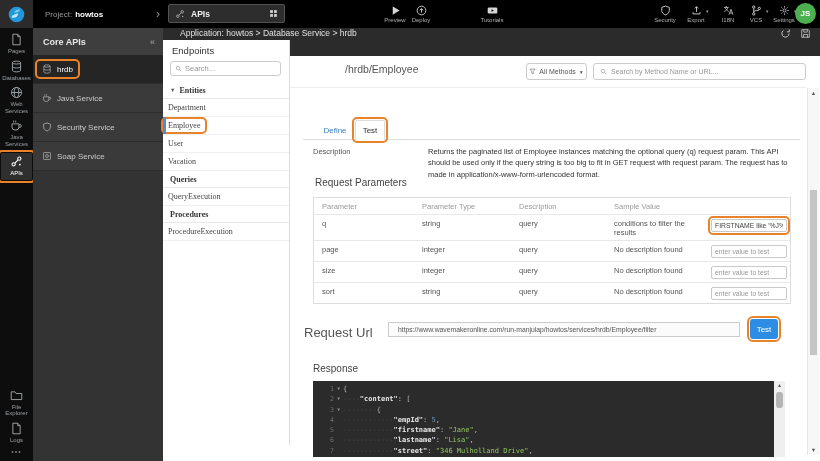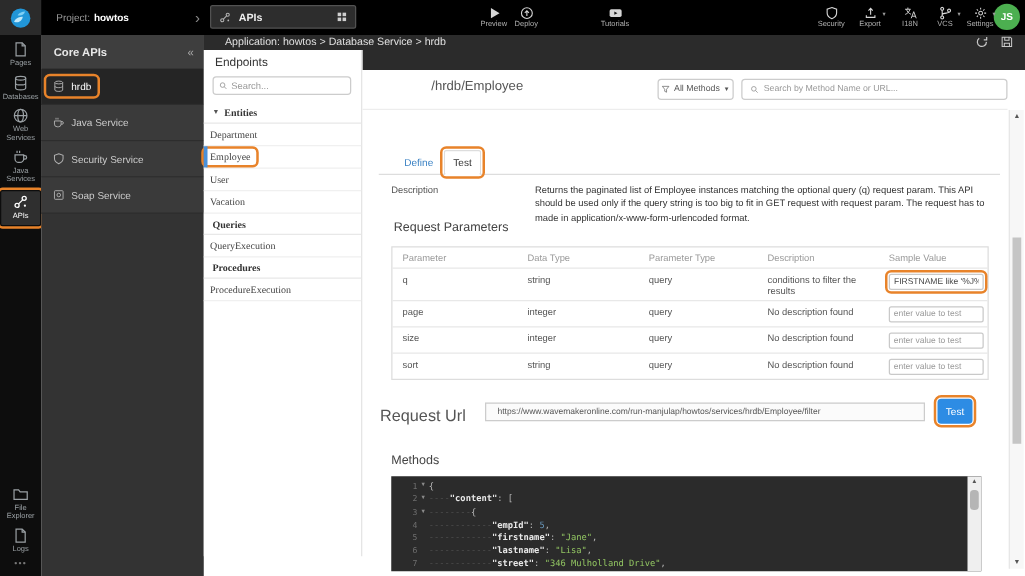--- a/index.html
+++ b/index.html
@@ -469,21 +469,20 @@
     <div id="desc-text" class="abs">
         <div>Returns the paginated list of Employee instances matching the optional query (q) request param. This API</div>
         <div>should be used only if the query string is too big to fit in GET request with request param. The request has to</div>
         <div>made in application/x-www-form-urlencoded format.</div>
       </div>
 
     <div id="rp-title" class="abs">Request Parameters</div>
     <div id="ptable" class="abs">
         <div class="prow head">
           <div class="pcell">Parameter</div>
-          <div class="pcell">Data Type</div>
           <div class="pcell">Parameter Type</div>
           <div class="pcell">Description</div>
           <div class="pcell">Sample Value</div>
         </div>
         <div class="prow">
           <div class="pcell">q</div>
           <div class="pcell">string</div>
           <div class="pcell">query</div>
           <div class="pcell">conditions to filter the results</div>
           <div class="pcell">
@@ -516,21 +515,21 @@
           <div class="pcell">
             <input class="pinput" placeholder="enter value to test" style="">
           </div>
         </div>
       </div>
 
     <div id="url-label" class="abs">Request Url</div>
     <div id="url-input" class="abs">https://www.wavemakeronline.com/run-manjulap/howtos/services/hrdb/Employee/filter</div>
     <div id="test-btn" class="abs annot">Test</div>
 
-    <div id="resp-title" class="abs">Methods</div>
+    <div id="resp-title" class="abs">Response</div>
     <div id="editor" class="abs">
       <div id="code">
           <div class="cline">
             <span class="lnum">1</span>
             <span class="lfold">▼</span>
             <span class="lcode"><span class="tk-punc">{</span></span>
           </div>
           <div class="cline">
             <span class="lnum">2</span>
             <span class="lfold">▼</span>

